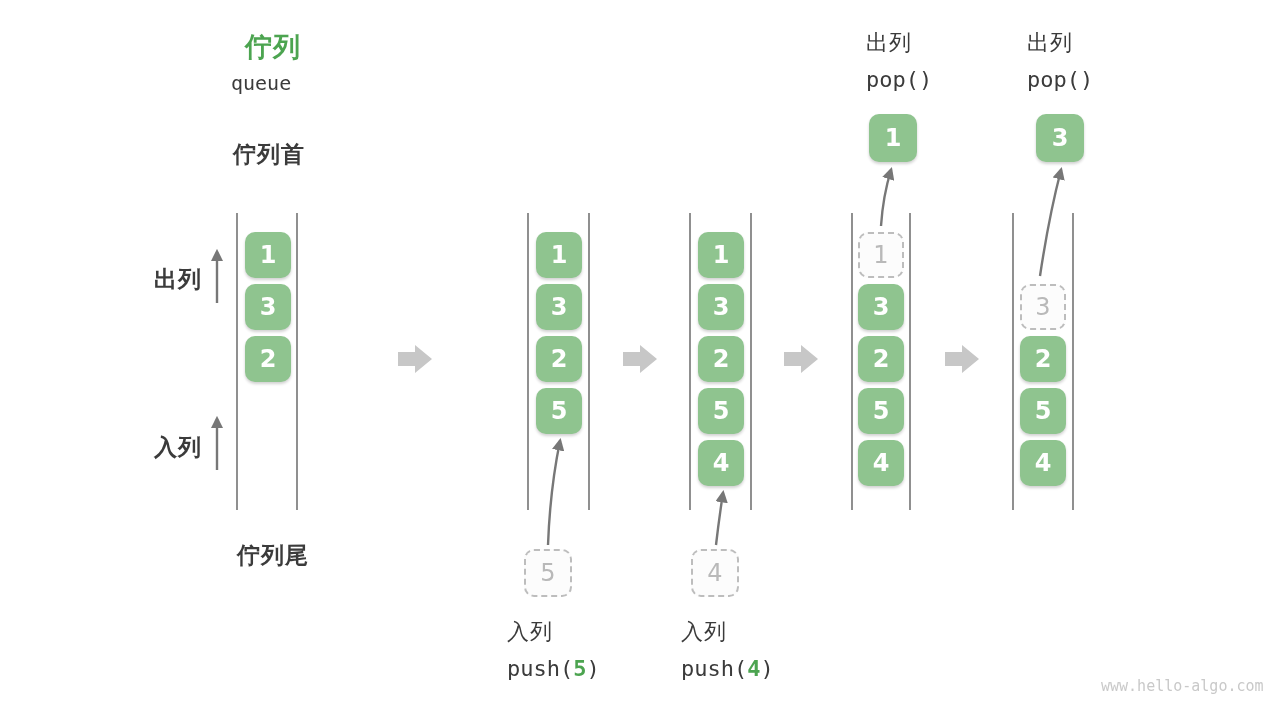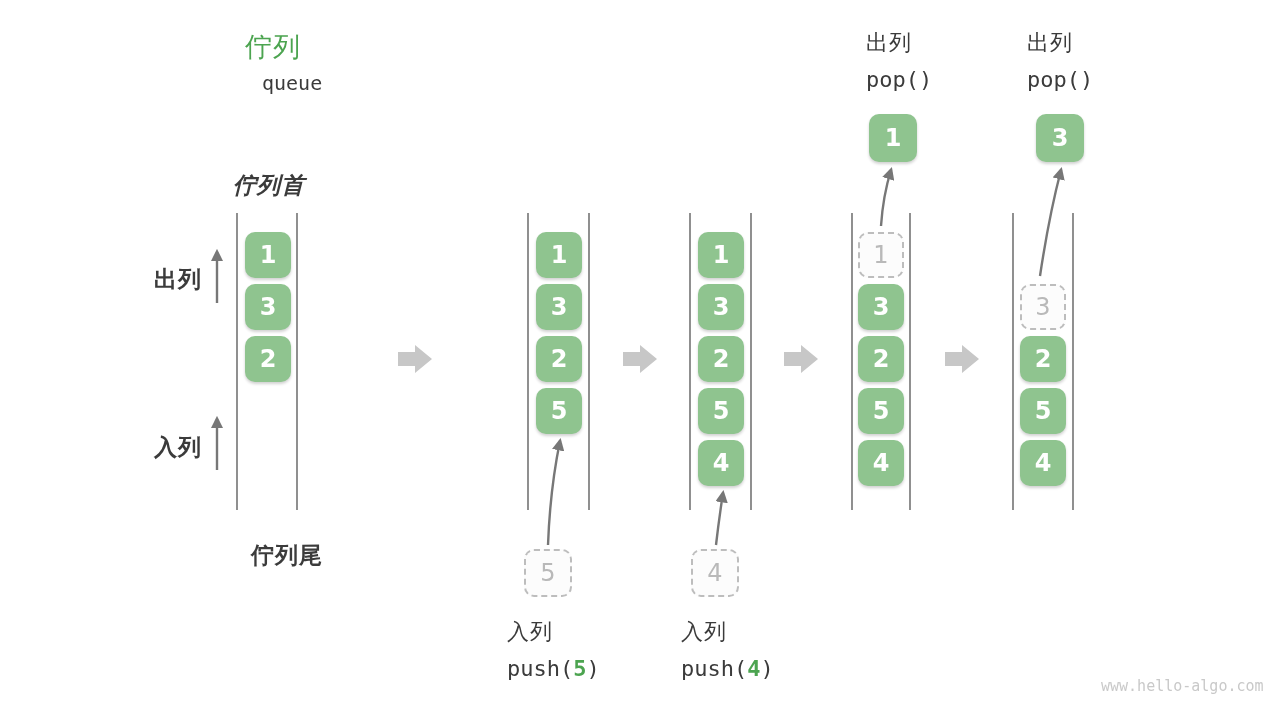--- a/index.html
+++ b/index.html
@@ -6,22 +6,22 @@
     --green:#8FC48F; --accent:#4CA450; --dark:#3B3B3B; --ghost:#BDBDBD;
     --arrow:#777777; --block:#C7C7C7; --rail:#606060; --wm:#C9C9C9;
   }
   html,body{margin:0;padding:0;background:#fff;}
   #canvas{
     position:relative; width:1280px; height:720px; background:#ffffff;
     overflow:hidden; font-family:"DejaVu Sans", sans-serif;
   }
   #diagram-svg{position:absolute; left:0; top:0; width:1280px; height:720px;}
   .abs{position:absolute; white-space:nowrap;}
-  .title-zh{font-size:27px; font-weight:normal; color:var(--accent); letter-spacing:1px;}
-  .title-en{font-family:"DejaVu Sans Mono", monospace; font-size:20px; color:var(--dark);margin-left:31px;}
+  .title-zh{font-size:27px; font-weight:bold; color:var(--accent); letter-spacing:1px;}
+  .title-en{font-family:"DejaVu Sans Mono", monospace; font-size:20px; color:var(--dark);}
   .side-label{font-size:23px; font-weight:bold; color:var(--dark); letter-spacing:1px;}
   .op-label{font-size:22px; color:var(--dark); letter-spacing:1px;}
   .op-code{font-family:"DejaVu Sans Mono", monospace; font-size:22px; color:var(--dark); margin-top:9px;}
   .op-code .arg{color:var(--accent); font-weight:bold;}
   .qbox{
     position:absolute; width:46px; height:46px; border-radius:10px;
     background:var(--green); color:#fff; font-size:24px; font-weight:bold;
     display:flex; align-items:center; justify-content:center;
     box-shadow:0 2px 3px rgba(0,0,0,0.18); box-sizing:border-box;
   }
@@ -62,22 +62,22 @@
       <path d="M1040,276 Q1049,216 1061,170" fill="none" stroke="#777777" stroke-width="2.4" marker-end="url(#ah)"></path>
       <use href="#blockArrow" x="415" y="359"></use>
       <use href="#blockArrow" x="640" y="359"></use>
       <use href="#blockArrow" x="801" y="359"></use>
       <use href="#blockArrow" x="962" y="359"></use>
     </svg>
 
   <div class="abs title-zh" style="left:245px; top:29px;">佇列</div>
   <div class="abs title-en" style="left:231px; top:71px;">queue</div>
 
-  <div class="abs side-label" style="left:233px; top:170px;font-style:italic;">佇列首</div>
-  <div class="abs side-label" style="left:251px; top:540px;">佇列尾</div>
+  <div class="abs side-label" style="left:233px; top:139px;">佇列首</div>
+  <div class="abs side-label" style="left:237px; top:540px;">佇列尾</div>
   <div class="abs side-label" style="left:154px; top:264px;">出列</div>
   <div class="abs side-label" style="left:154px; top:432px;">入列</div>
 
   <div id="columns-layer">
       <div class="qbox" style="left: 245px; top: 232px; width: 46px; height: 46px;">1</div>
       <div class="qbox" style="left: 245px; top: 284px; width: 46px; height: 46px;">3</div>
       <div class="qbox" style="left: 245px; top: 336px; width: 46px; height: 46px;">2</div>
       <div class="qbox" style="left: 536px; top: 232px; width: 46px; height: 46px;">1</div>
       <div class="qbox" style="left: 536px; top: 284px; width: 46px; height: 46px;">3</div>
       <div class="qbox" style="left: 536px; top: 336px; width: 46px; height: 46px;">2</div>

